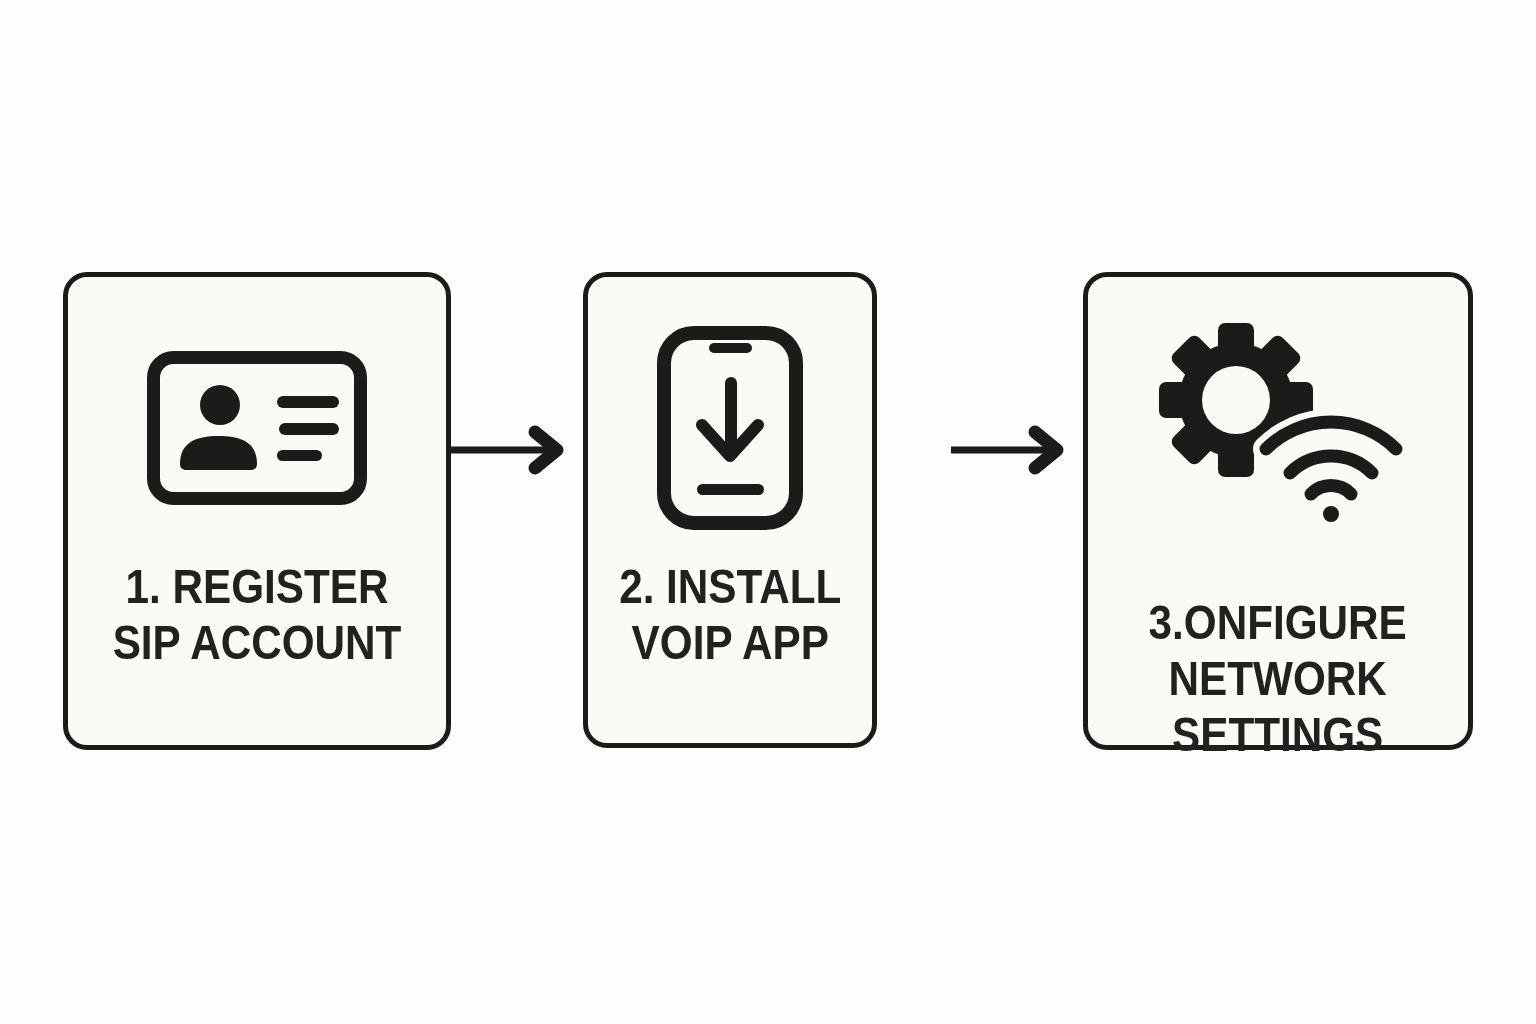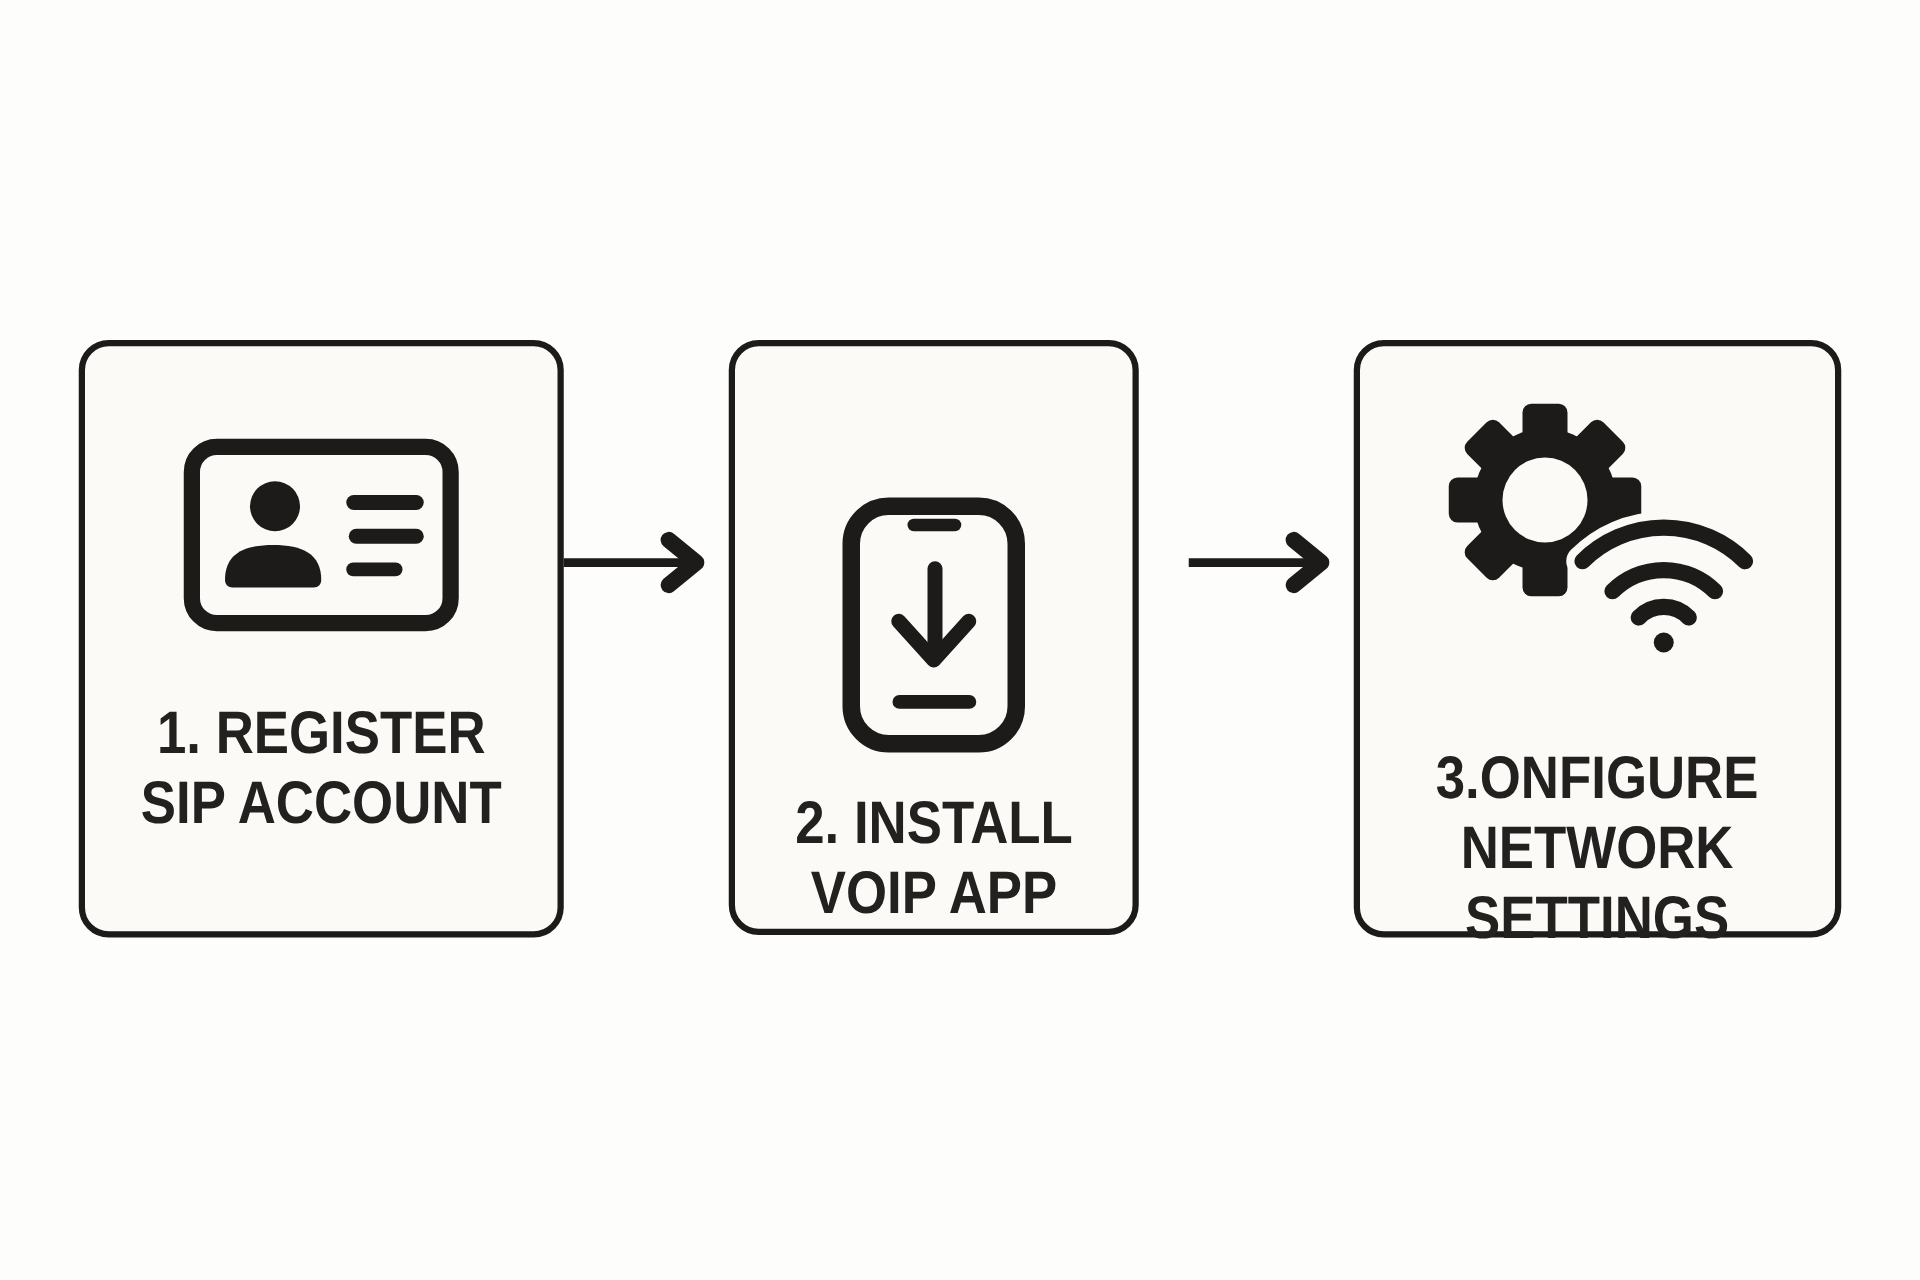--- a/index.html
+++ b/index.html
@@ -17,21 +17,21 @@
     box-sizing: border-box;
     background: #fbfaf7;
     border: 5px solid #1d1b19;
     border-radius: 24px;
     display: flex;
     flex-direction: column;
     align-items: center;
     padding-top: 46px;
   }
   .card-1 { left: 63px;   width: 388px; height: 478px; }
-  .card-2 { left: 583px;  width: 328px; height: 476px; justify-content: flex-end; }
+  .card-2 { left: 583px;  width: 294px; height: 476px; }
   .card-3 { left: 1083px; width: 390px; height: 478px; gap: 44px; }
   .icon-box {
     height: 210px;
     display: flex;
     align-items: center;
     justify-content: center;
   }
   .icon-box svg { overflow: visible; }
   .label {
     margin-top: 26px;

